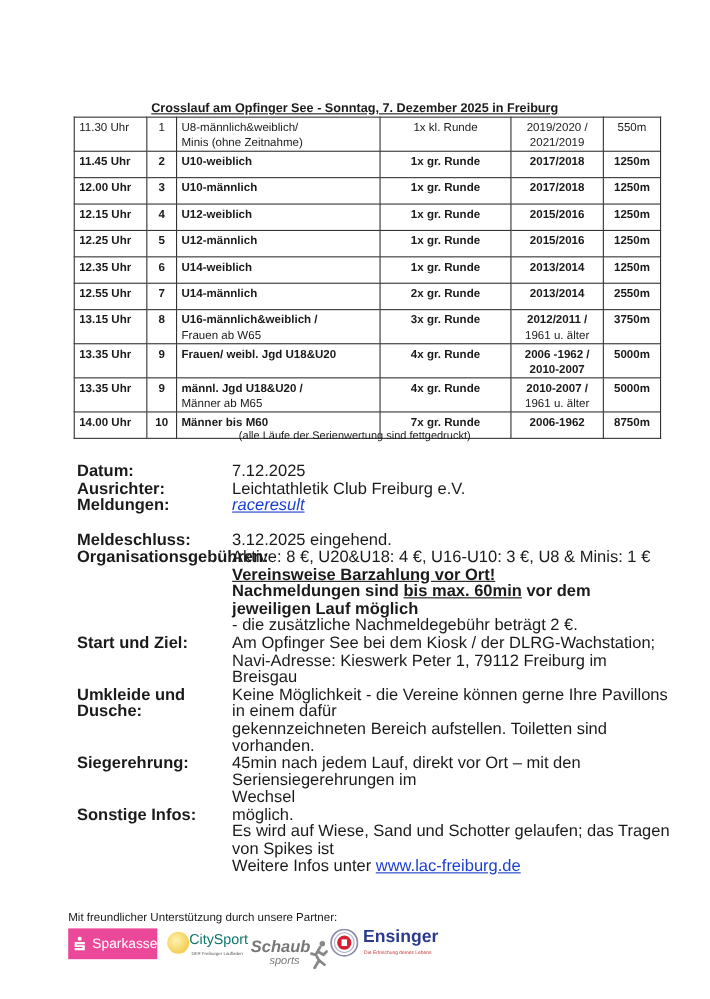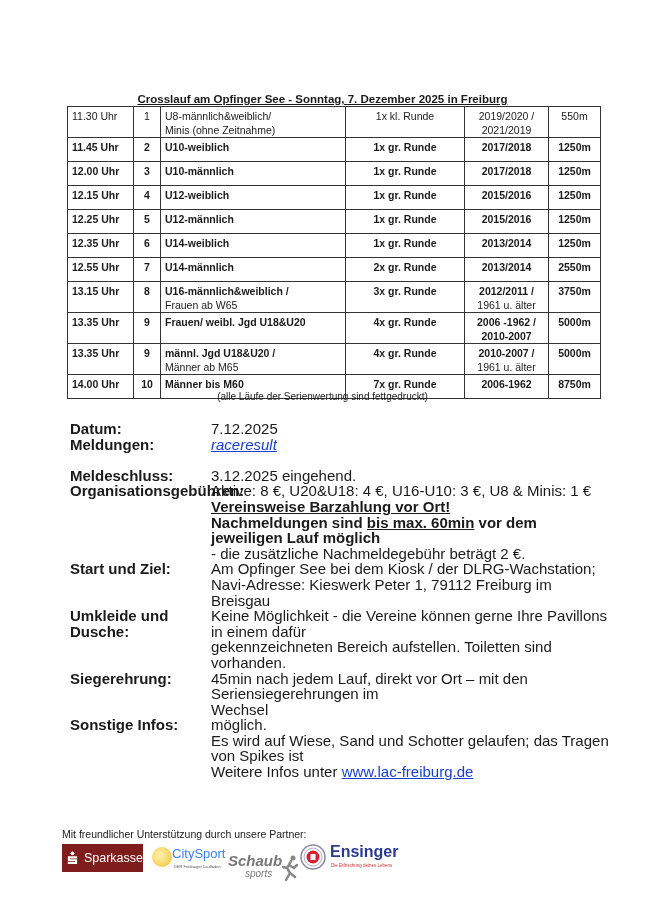--- a/index.html
+++ b/index.html
@@ -41,32 +41,32 @@
     .gap { height: 15.6px; }
     a.link { color: #1a3fd0; text-decoration: underline; }
     a.link.italic { font-style: italic; }
     .b { font-weight: bold; }
     .u { text-decoration: underline; }
     .sponsors-label {
       position: absolute; left: 62px; top: 828px; font-size: 10.5px;
     }
     .logos { position: absolute; left: 62px; top: 842px; height: 30px; width: 360px; }
     .sparkasse {
-      position: absolute; left: 0; top: 2px; width: 81px; height: 28px; background: #7f1d1d;
+      position: absolute; left: 0; top: 2px; width: 81px; height: 28px; background: #ec4899;
       color: #fff; font-size: 12.5px; display: flex; align-items: center; gap: 6px; padding-left: 5px; box-sizing: border-box;
     }
     .sparkasse .s-icon {
       width: 13px; height: 16px; position: relative;
     }
     .citysport { position: absolute; left: 90px; top: 2px; width: 75px; height: 28px; }
     .citysport .circle {
       position: absolute; left: 0; top: 3px; width: 20px; height: 20px; border-radius: 50%;
       background: radial-gradient(circle at 40% 40%, #fff2b0, #f0c030);
     }
-    .citysport .name { position: absolute; left: 20px; top: 2px; font-size: 13px; color: #3b82f6; }
+    .citysport .name { position: absolute; left: 20px; top: 2px; font-size: 13px; color: #0f766e; }
     .citysport .sub { position: absolute; left: 22px; top: 20px; font-size: 4px; color: #555; }
     .schaub { position: absolute; left: 166px; top: 0; width: 70px; height: 30px; color: #777; margin-top: 11px; }
     .schaub .name { position: absolute; left: 0; top: -1px; font-size: 15px; font-weight: bold; font-style: italic; }
     .schaub .sub { position: absolute; left: 17px; top: 15px; font-size: 10px; font-style: italic; }
     .schaub .runner { position: absolute; left: 54px; top: 2px; }
     .badge { position: absolute; left: 238px; top: 2px; width: 26px; height: 26px; }
     .ensinger { position: absolute; left: 268px; top: 0; width: 90px; height: 30px; }
     .ensinger .name { position: absolute; left: 0; top: 1px; font-size: 16px; font-weight: bold; color: #2a3a8e; }
     .ensinger .sub { position: absolute; left: 1px; top: 21px; font-size: 4.5px; color: #c33; }
   </style>
@@ -308,20 +308,24 @@
 </table>
 
 <div class="note">(alle Läufe der Serienwertung sind fettgedruckt)</div>
 
 <div class="info">
   <div class="row">
     <div class="lbl">Datum:</div>
     <div class="val">7.12.2025</div>
   </div>
   <div class="row">
+    <div class="lbl">Ausrichter:</div>
+    <div class="val">Leichtathletik Club Freiburg e.V.</div>
+  </div>
+  <div class="row">
     <div class="lbl">Meldungen:</div>
     <div class="val"><a class="link italic">raceresult</a></div>
   </div>
   <div class="gap"></div>
   <div class="row">
     <div class="lbl">Meldeschluss:</div>
     <div class="val">3.12.2025 eingehend.</div>
   </div>
   <div class="row">
     <div class="lbl">Organisationsgebühren:</div>

